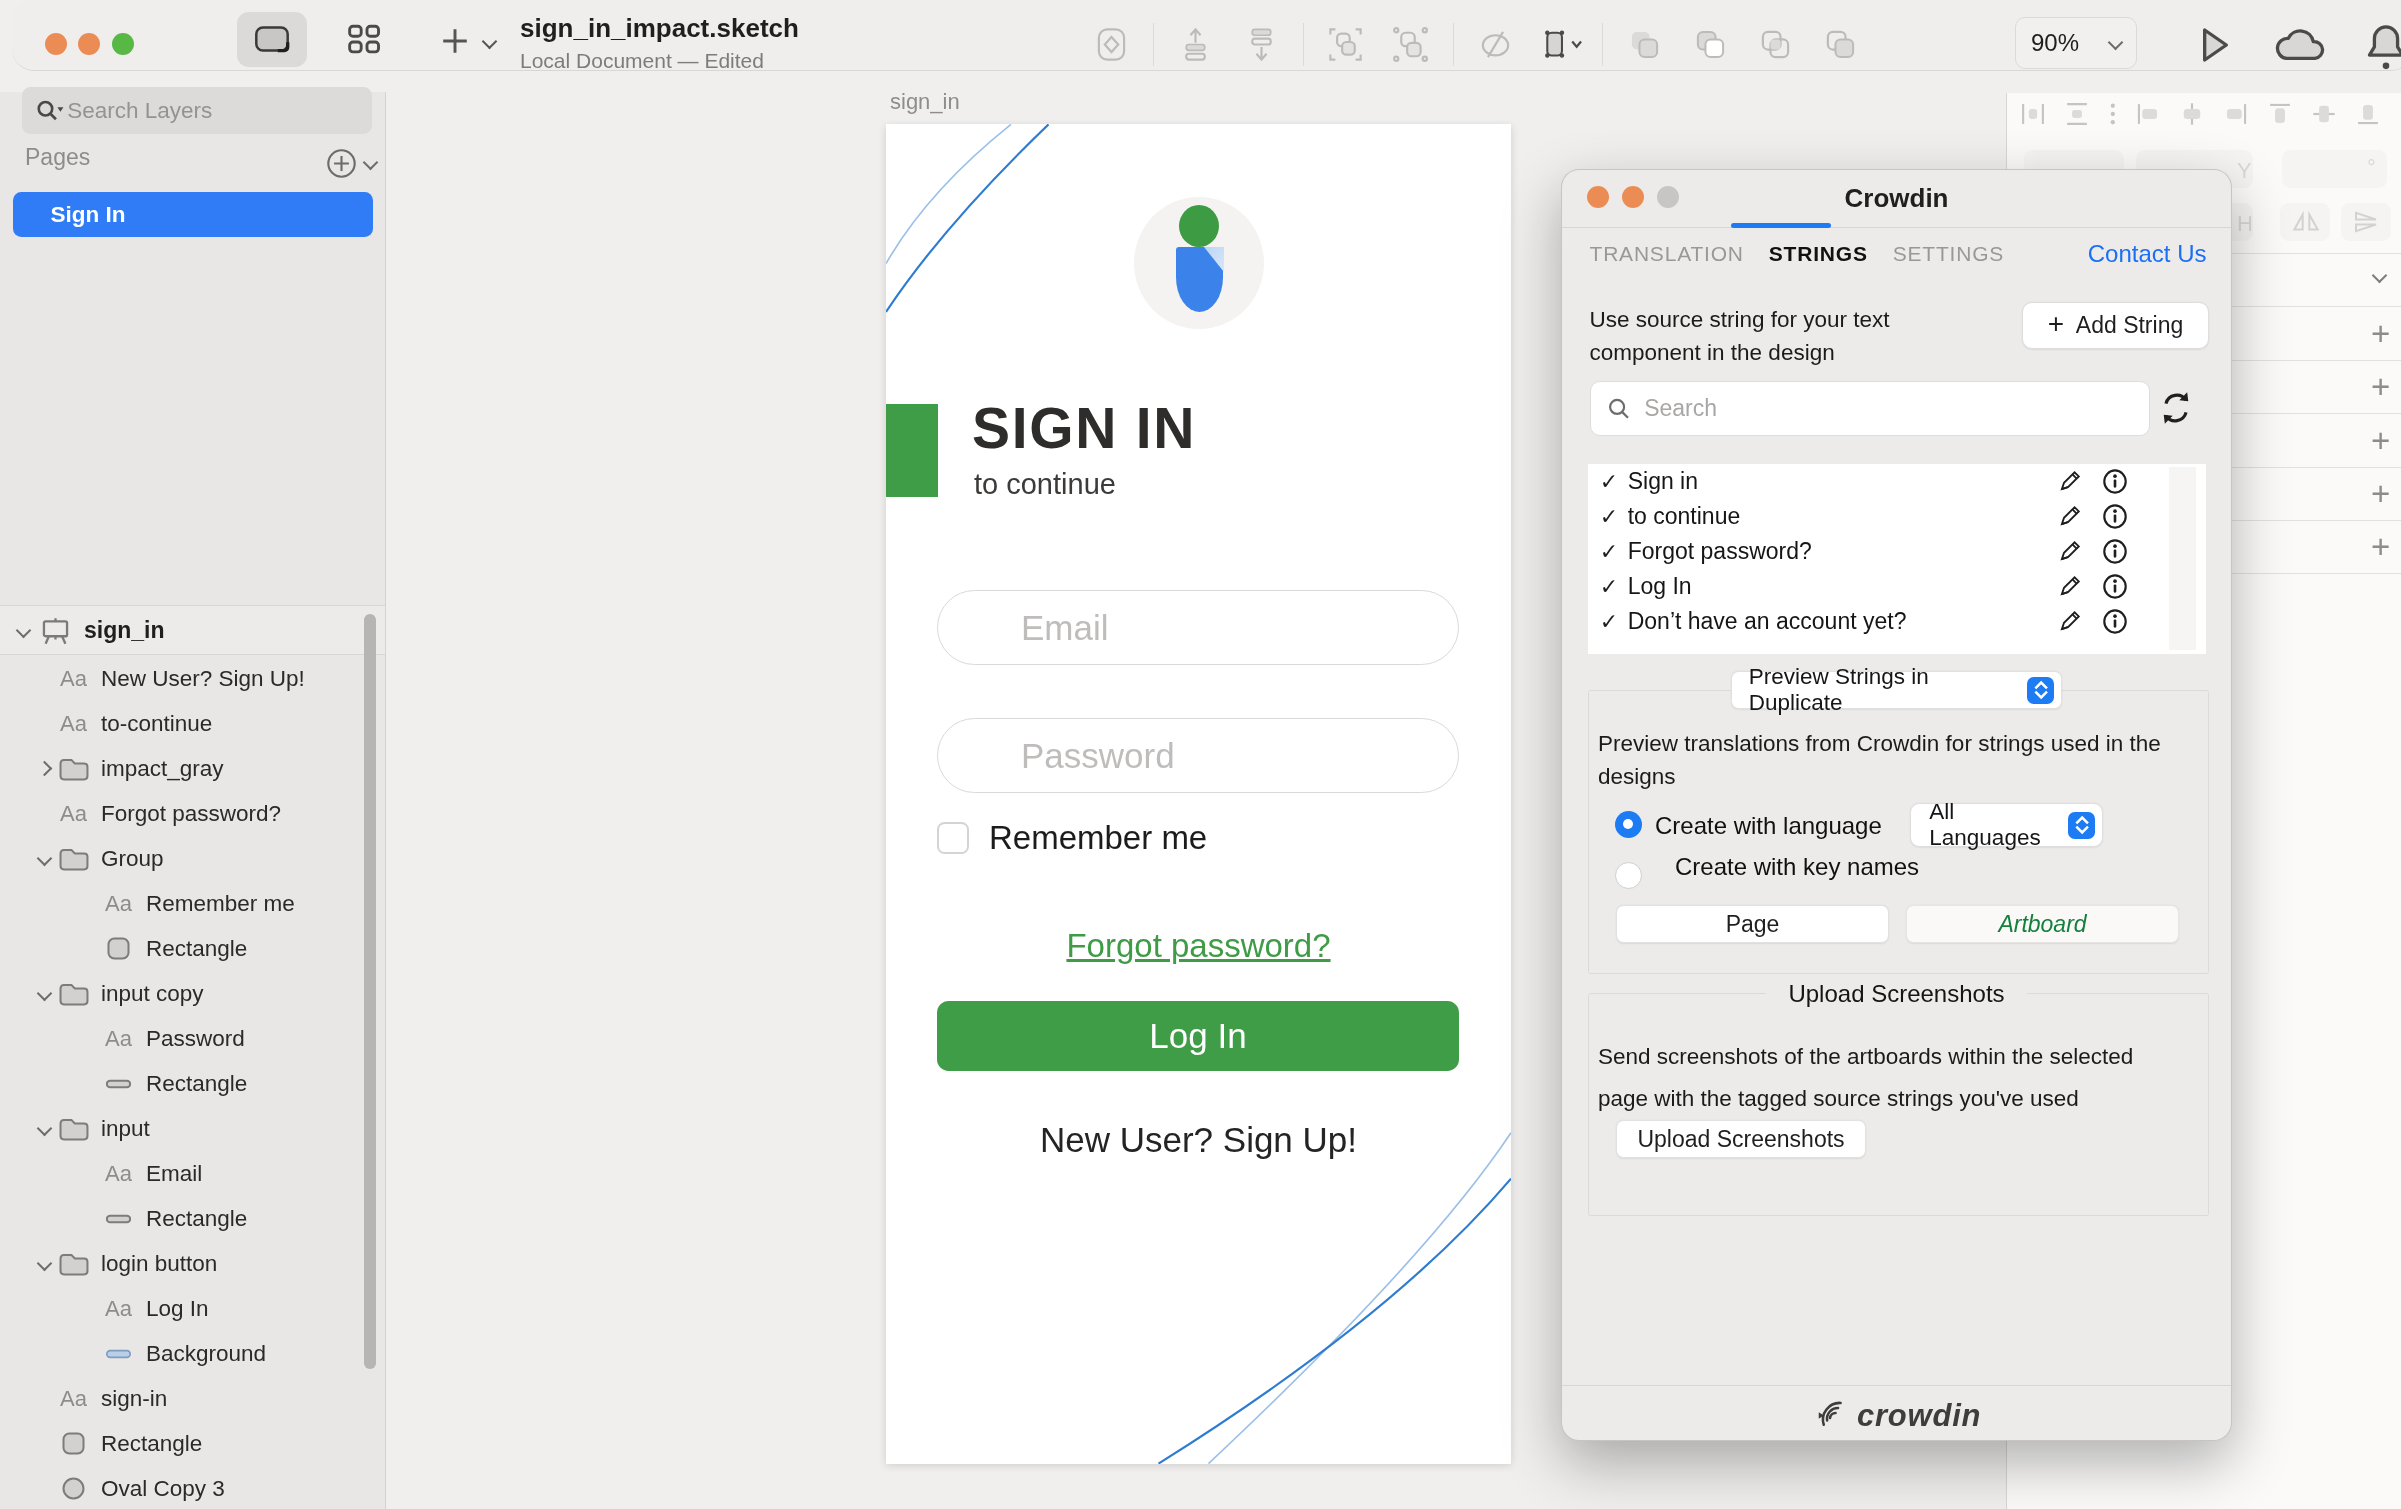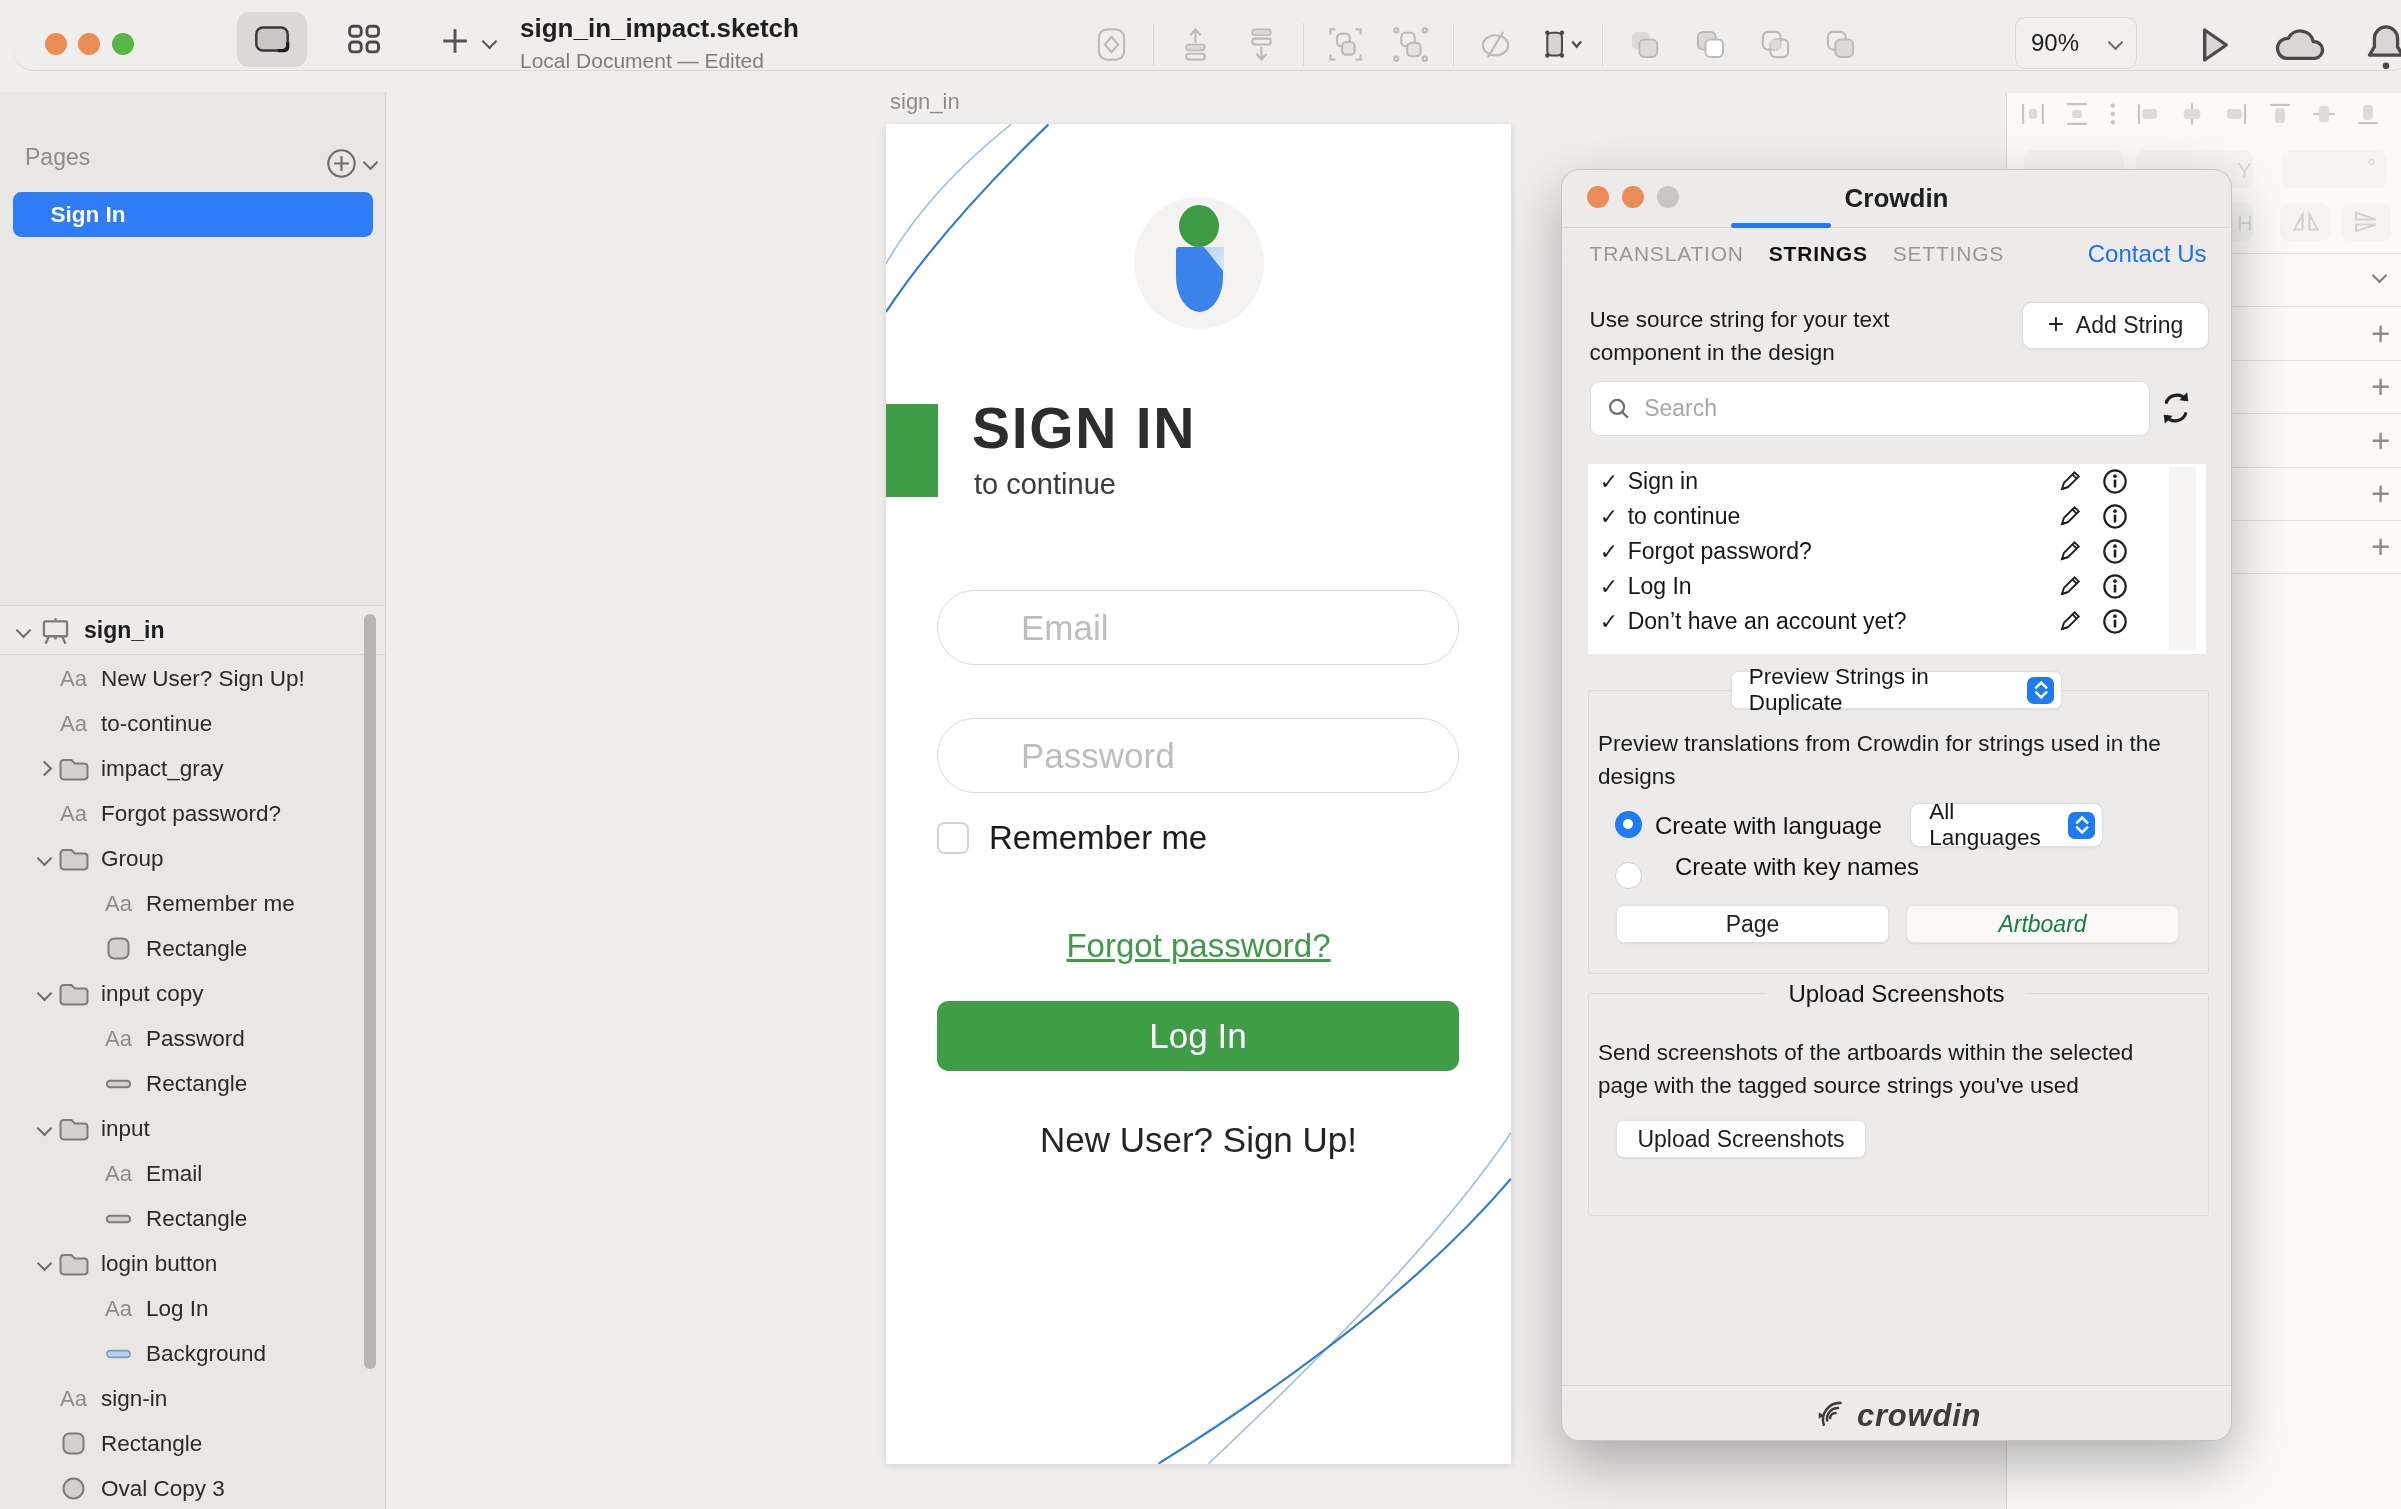--- a/index.html
+++ b/index.html
@@ -115,21 +115,21 @@
   #cw-lang{position:absolute;left:348px;top:633px;width:193px;height:44px;background:#fff;border:0.8px solid #e0dedd;border-radius:9.2px;display:flex;align-items:center;padding:0 6.7px 0 18.3px;box-shadow:0 0.8px 1.7px rgba(0,0,0,.07);}
   #cw-lang .ltext{font-size:22.5px;color:#161616;}
   #cw-radio2{left:53px;top:692px;}
   #cw-radio2-label{position:absolute;left:93px;top:683px;font-size:24px;color:#111;margin-left:20px;}
   .cw-btn{position:absolute;height:38px;border-radius:7.5px;display:flex;align-items:center;justify-content:center;font-size:23px;box-shadow:0 0.8px 1.7px rgba(0,0,0,.08);}
   #cw-page{left:54px;top:735px;width:273px;background:#fff;border:0.8px solid #e3e1e0;color:#1f1f1f;}
   #cw-artboard{left:344px;top:735px;width:273px;background:#faf9f8;border:0.8px solid #e7e5e4;color:#15803d;font-style:italic;}
   #cw-upload-box{top:823px;height:223px;}
   #cw-upload-legend{position:absolute;left:0;top:810px;width:100%;text-align:center;z-index:2;}
   #cw-upload-legend span{background:#edebea;padding:0 22px;font-size:24px;color:#151515;}
-  #cw-upload-desc{position:absolute;left:36px;top:866px;width:567px;font-size:22.5px;line-height:33px;color:#1b1b1b;}
+  #cw-upload-desc{position:absolute;left:36px;top:866px;width:567px;font-size:22.5px;line-height:42px;color:#1b1b1b;}
   #cw-upload-btn{left:54px;top:950px;width:250px;background:#fff;border:0.8px solid #e3e1e0;color:#1f1f1f;}
   #cw-footer-divider{position:absolute;left:0;top:1215px;width:100%;height:0.8px;background:#d8d6d5;}
   #cw-logo{position:absolute;left:0;top:1227px;width:100%;display:flex;align-items:center;justify-content:center;gap:8.3px;}
   #cw-logo .wordmark{font-size:31px;font-weight:700;font-style:italic;letter-spacing:0.8px;color:#3f3d3c;}
 </style>
 </head>
 <body>
 
 <div id="stage">
 
@@ -269,20 +269,28 @@
     <svg class="tb-right-icon" style="left:2258px" width="60" height="50" viewBox="0 0 72 60">
         <path d="M20 46 a12 12 0 0 1 2-24 a16 16 0 0 1 30 4 a10 10 0 0 1 2 20 z" fill="#d9d7d6" stroke="#4b4949" stroke-width="4" stroke-linejoin="round"></path>
       </svg>
     <svg class="tb-right-icon" style="left:2350px" width="48" height="52" viewBox="0 0 58 62">
         <path d="M29 8 a14 14 0 0 1 14 14 v10 l6 10 H9 l6-10 V22 a14 14 0 0 1 14-14 z" fill="#d9d7d6" stroke="#4b4949" stroke-width="4" stroke-linejoin="round"></path>
         <circle cx="29" cy="55" r="4" fill="#4b4949"></circle>
       </svg>
   </div>
 
   <div id="sidebar">
+    <div id="layer-search">
+      <svg width="33" height="28" viewBox="0 0 40 34">
+          <circle cx="14" cy="14" r="9" fill="none" stroke="#4a4848" stroke-width="3.5"></circle>
+          <path d="M21 21 L28 28" stroke="#4a4848" stroke-width="3.5"></path>
+          <path d="M30 12 l8 0 -4 6 z" fill="#4a4848"></path>
+        </svg>
+      <input type="text" placeholder="Search Layers" style="">
+    </div>
 
     <div id="pages-header">Pages</div>
     <svg id="pages-plus" width="33" height="33" viewBox="0 0 40 40">
         <circle cx="20" cy="20" r="16" fill="none" stroke="#6e6c6b" stroke-width="2.6"></circle>
         <path d="M20 11 V29 M11 20 H29" stroke="#6e6c6b" stroke-width="2.6"></path>
       </svg>
     <span id="pages-chevron" class="chev"></span>
 
     <div class="page-row sel" style="top:100px">
         <span>Sign In</span>

